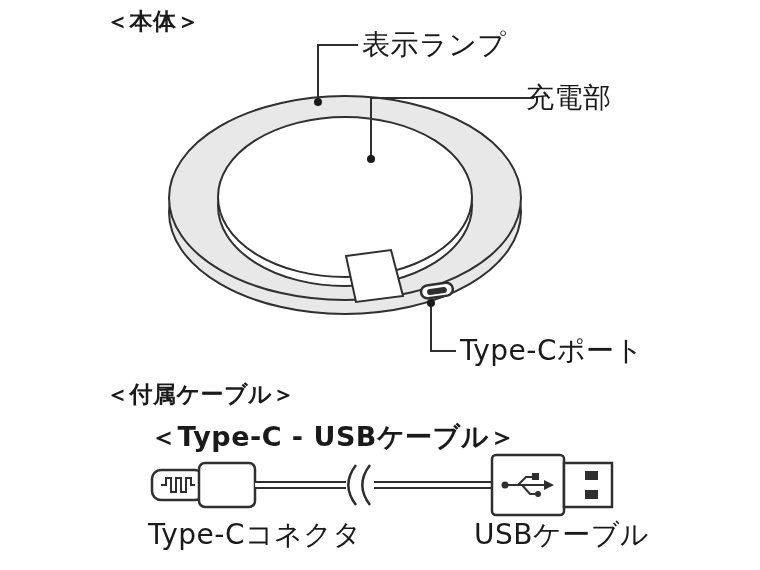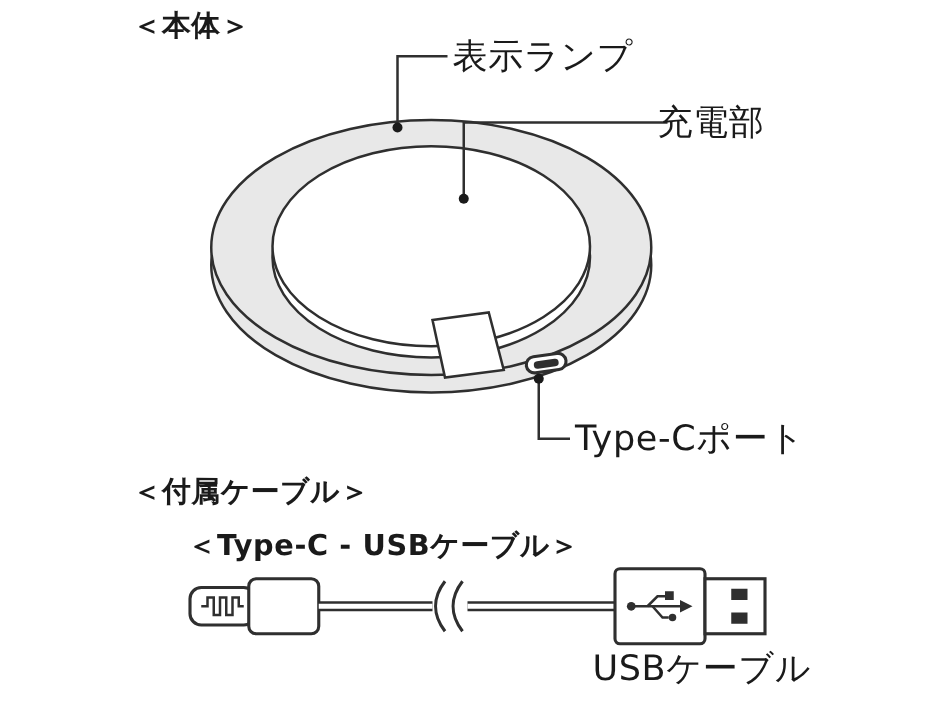--- a/index.html
+++ b/index.html
@@ -9,21 +9,21 @@
   }
   html,body{margin:0;padding:0;}
   body{
     width:760px;height:570px;background:#ffffff;position:relative;overflow:hidden;
     font-family:"DejaVu Sans","Liberation Sans",sans-serif;color:var(--ink);
   }
   .stage{position:absolute;inset:0;width:640px;height:570px;}
   svg{position:absolute;left:0;top:0;}
   .label{position:absolute;white-space:nowrap;line-height:26px;}
   .heading{font-size:23px;font-weight:700;letter-spacing:.5px;}
-  .sub-heading{font-size:23px;font-weight:700;letter-spacing:.5px;}
+  .sub-heading{font-size:27px;font-weight:700;letter-spacing:.5px;}
   .lbl{font-size:28px;font-weight:500;letter-spacing:.5px;}
   
   .ln{stroke:var(--line);fill:none;stroke-width:2;}
   .ln-thick{stroke:var(--line);fill:none;stroke-width:2.5;}
   .band{fill:var(--band);stroke:var(--line);stroke-width:2;}
   .hole{fill:#ffffff;stroke:var(--line);stroke-width:2;}
   .dot{fill:var(--ink);stroke:none;}
   .plug{fill:#ffffff;stroke:var(--line);stroke-width:2.5;}
   .darkfill{fill:#2f2f2f;stroke:none;}
   .cable-outer{stroke:#2f2f2f;stroke-width:8;fill:none;}
@@ -99,16 +99,17 @@
   <div class="label lbl" style="left:362px;top:32px">表示ランプ</div>
 
   <div class="label lbl" style="left:526px;top:85px">充電部</div>
 
   <div class="label lbl" style="left:460px;top:338px">Type-Cポート</div>
 
   <div class="label heading" style="left:106px;top:381px">＜付属ケーブル＞</div>
 
   <div class="label sub-heading" style="left:150px;top:424px">＜Type-C - USBケーブル＞</div>
 
+  <div class="label lbl" style="left:148px;top:522px">Type-Cコネクタ</div>
 
   <div class="label lbl" style="left:474px;top:522px">USBケーブル</div>
 
 </div>
 
 </body></html>

